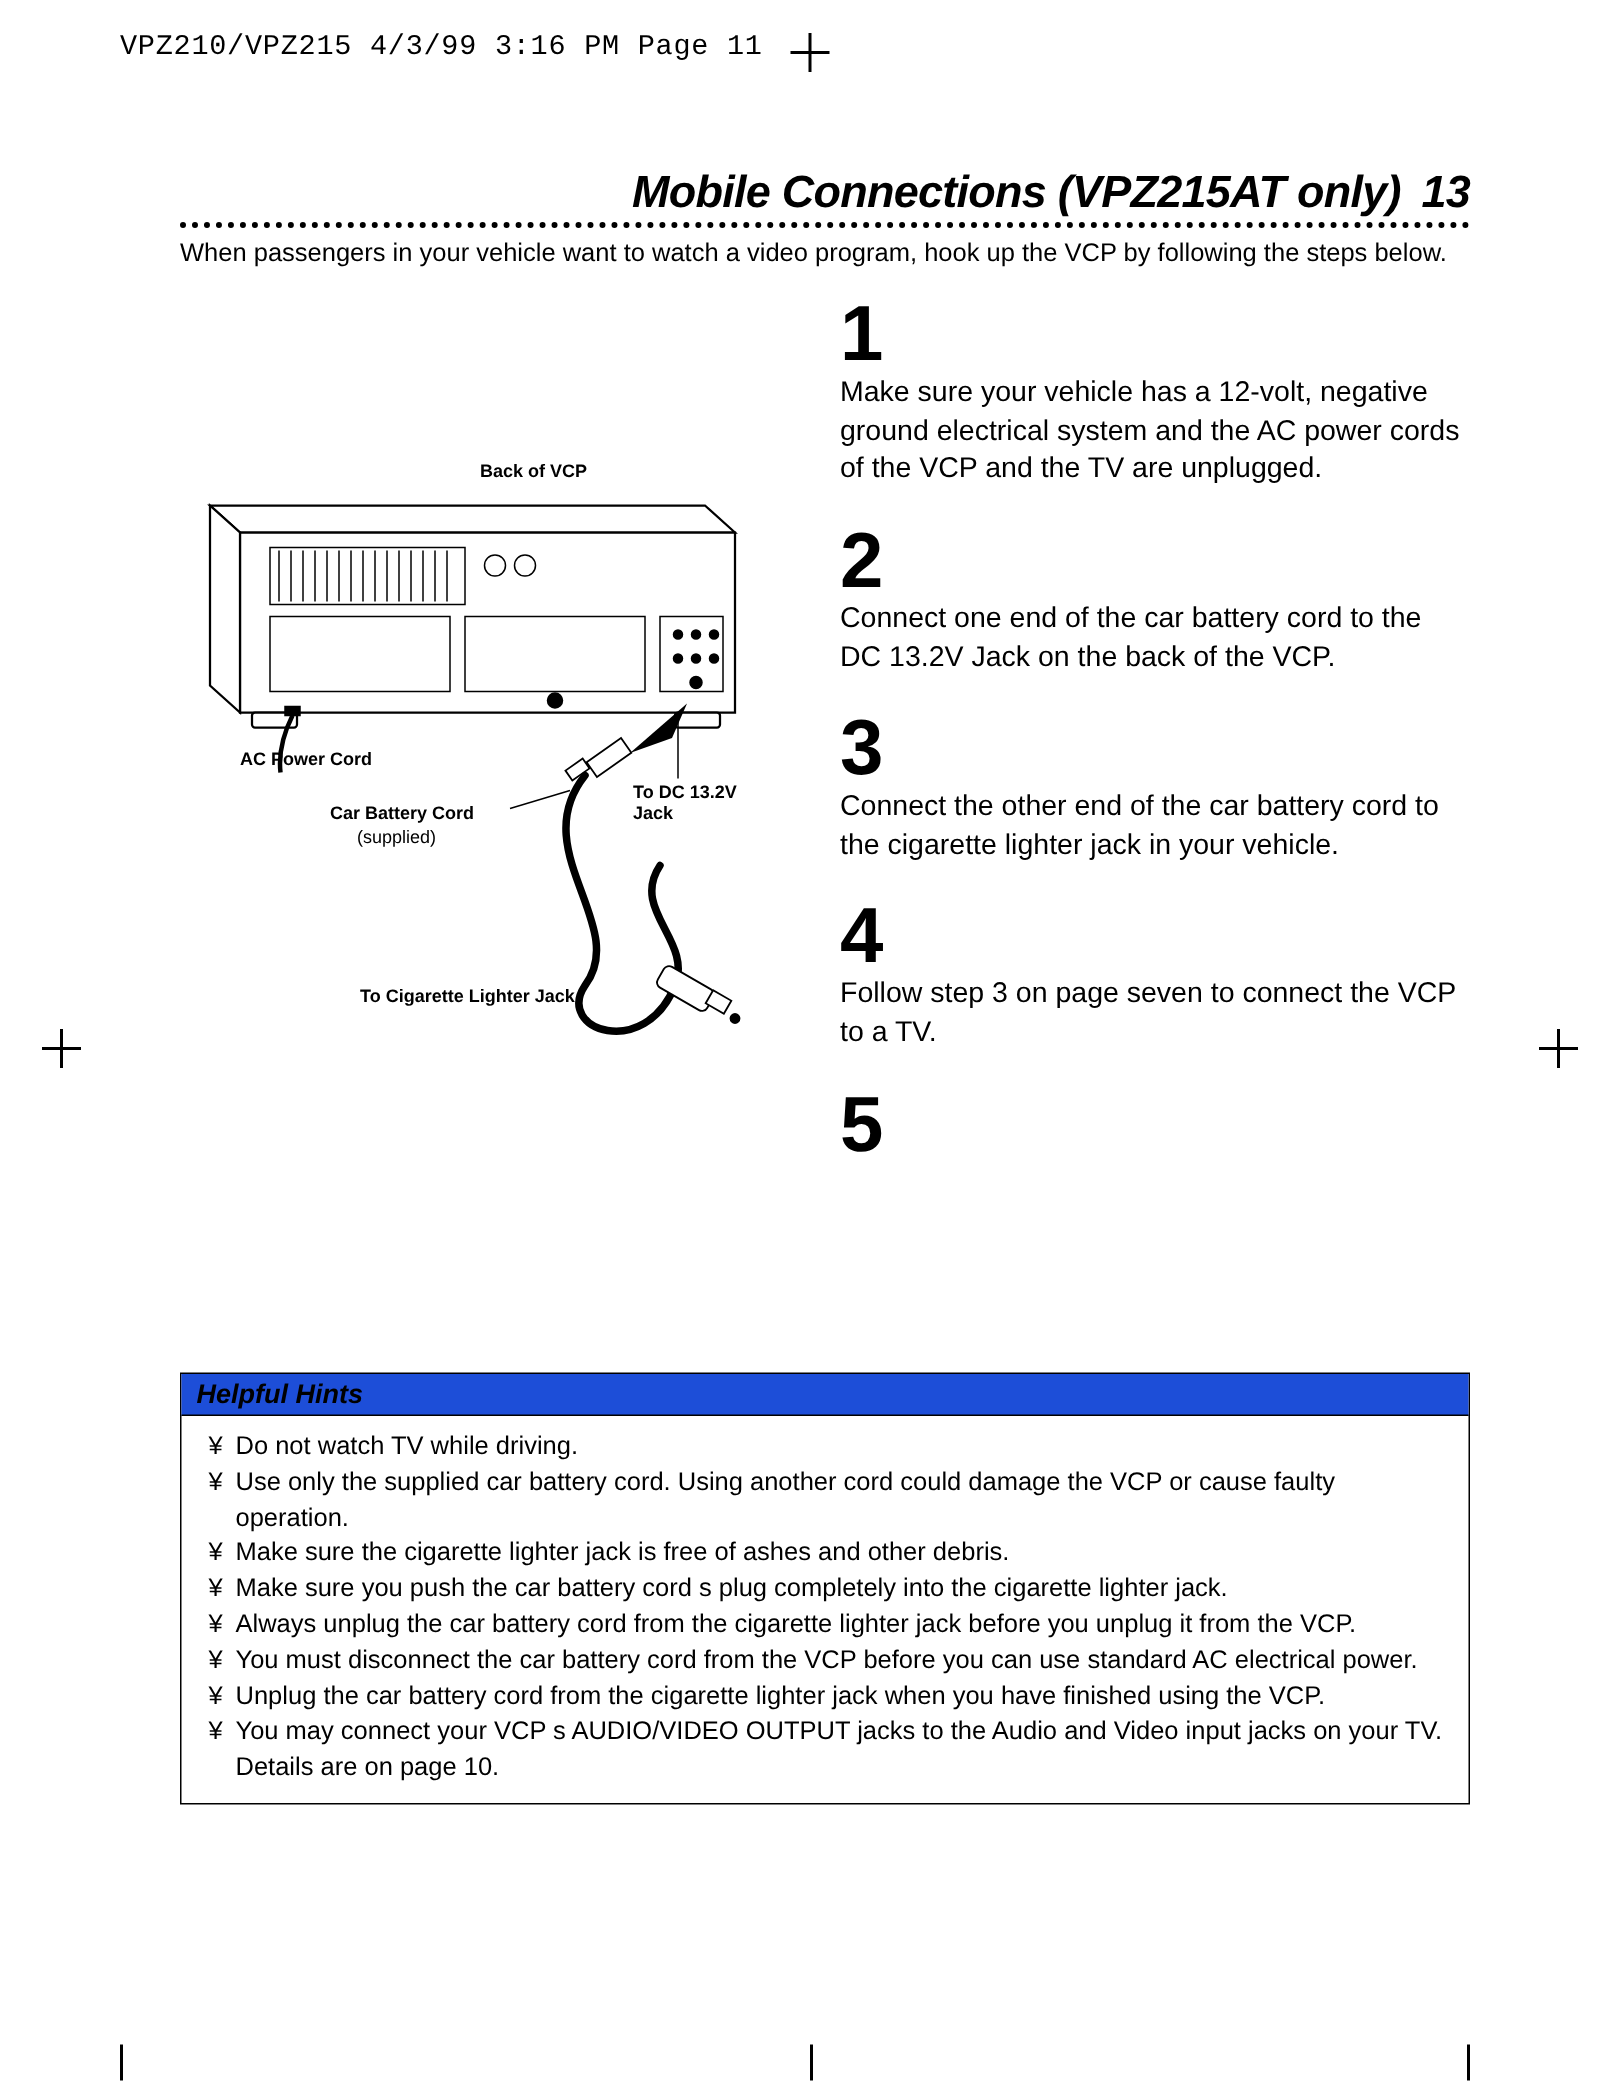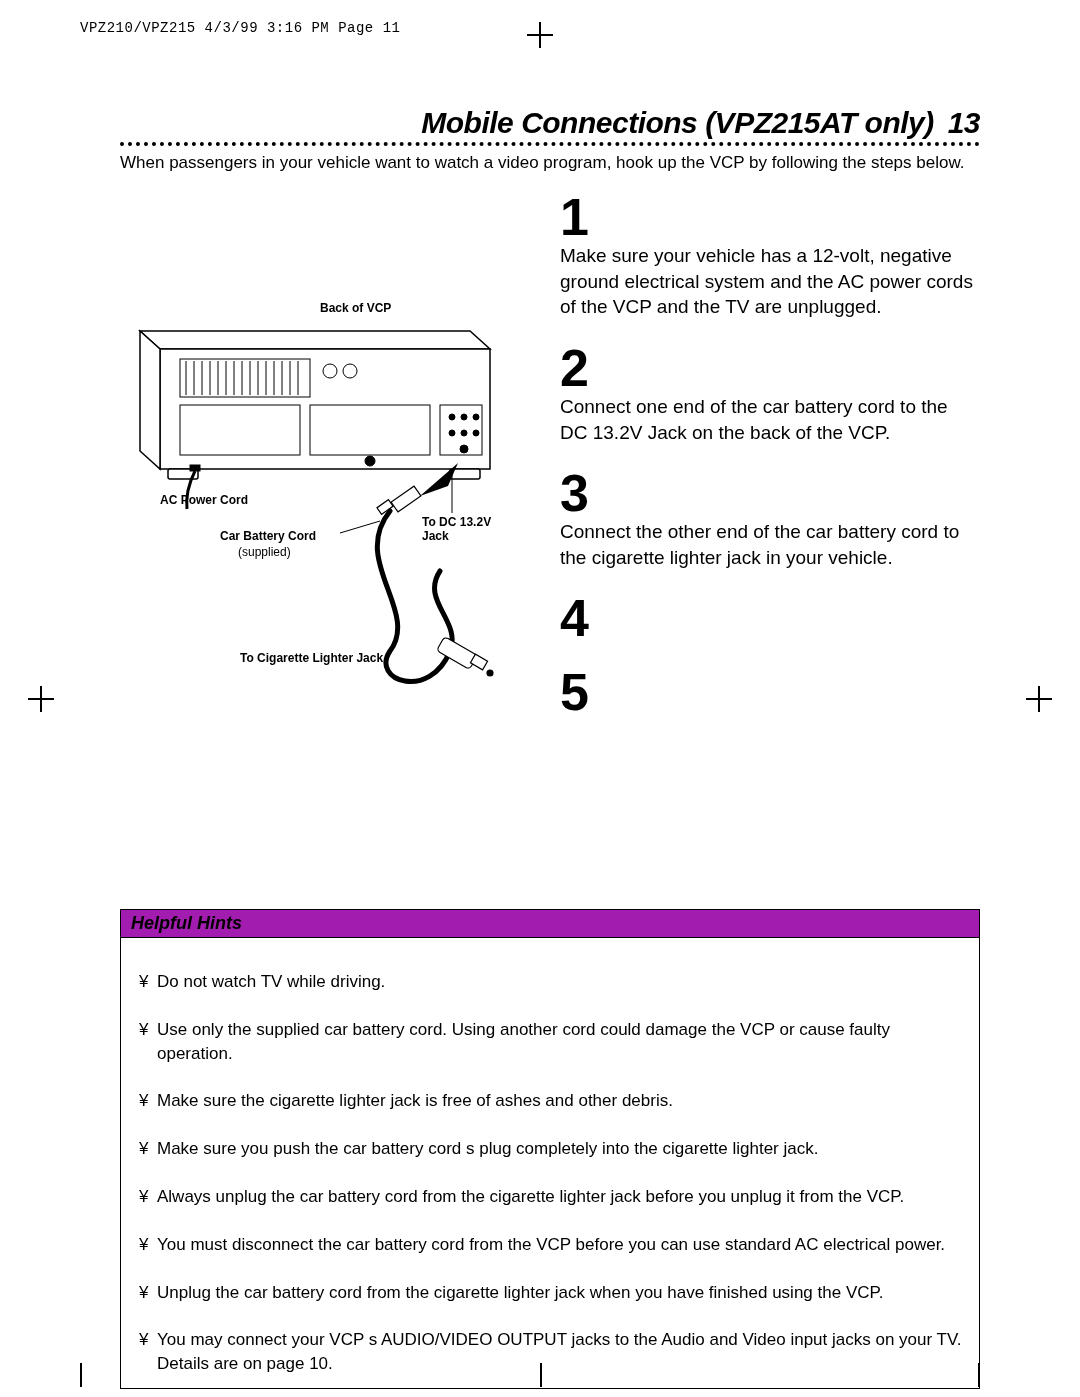--- a/index.html
+++ b/index.html
@@ -11,21 +11,21 @@
   }
   .page {
     width: 1080px;
     height: 1397px;
     position: relative;
     box-sizing: border-box;
     padding: 20px 60px 40px 80px;
   }
   .header-meta {
     font-family: "Courier New", Courier, monospace;
-    font-size: 14px;
+    font-size: 19px;
     letter-spacing: 0.5px;
     margin-bottom: 70px;
   }
   .crop-marks {
     position: absolute;
     inset: 0;
     pointer-events: none;
   }
   .crop-marks .top-mark {
     position: absolute;
@@ -142,39 +142,38 @@
     font-size: 19px;
     font-weight: normal;
     line-height: 1.35;
   }
 
   .hints-box {
     margin: 18px 0 0 0;
     border: 1.5px solid #000;
   }
   .hints-head {
-    background: #a21caf;
+    background: #1d4ed8;
     font-style: italic;
     font-weight: bold;
     font-size: 18px;
     padding: 3px 10px;
     border-bottom: 1.5px solid #000;
   }
   .hints-list {
     list-style: none;
     padding: 8px 14px 12px 18px;
     margin: 0;
     font-size: 17px;
     line-height: 1.4;
     font-family: Arial, Helvetica, sans-serif;
   }
   .hints-list li {
     position: relative;
     padding-left: 18px;
-    margin-top: 24px;
   }
   .hints-list li::before {
     content: "¥";
     position: absolute;
     left: 0;
     top: 0;
   }
 </style>
 </head>
 <body>
@@ -303,20 +302,21 @@
         <div class="step">
           <div class="step-num">2</div>
           <div class="step-text">Connect one end of the car battery cord to the DC 13.2V Jack on the back of the VCP.</div>
         </div>
         <div class="step">
           <div class="step-num">3</div>
           <div class="step-text">Connect the other end of the car battery cord to the cigarette lighter jack in your vehicle.</div>
         </div>
         <div class="step">
           <div class="step-num">4</div>
+          <div class="step-text">Follow step 3 on page seven to connect the VCP to a TV.</div>
         </div>
         <div class="step">
           <div class="step-num">5</div>
         </div>
       </div>
     </div>
 
     <div class="hints-box">
       <div class="hints-head">Helpful Hints</div>
       <ul class="hints-list">

